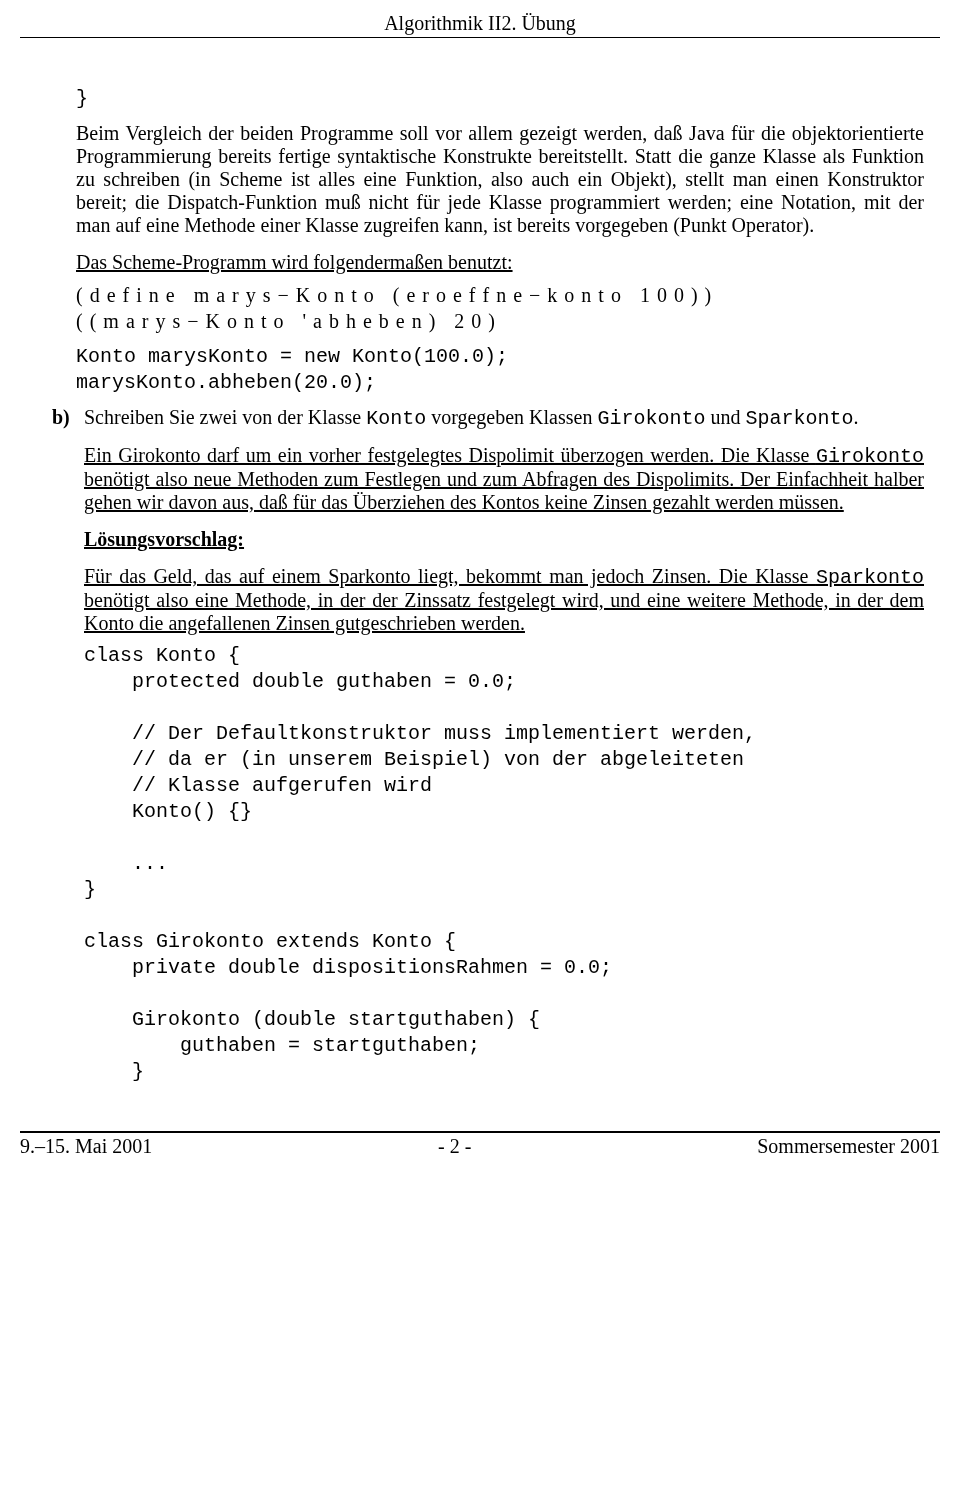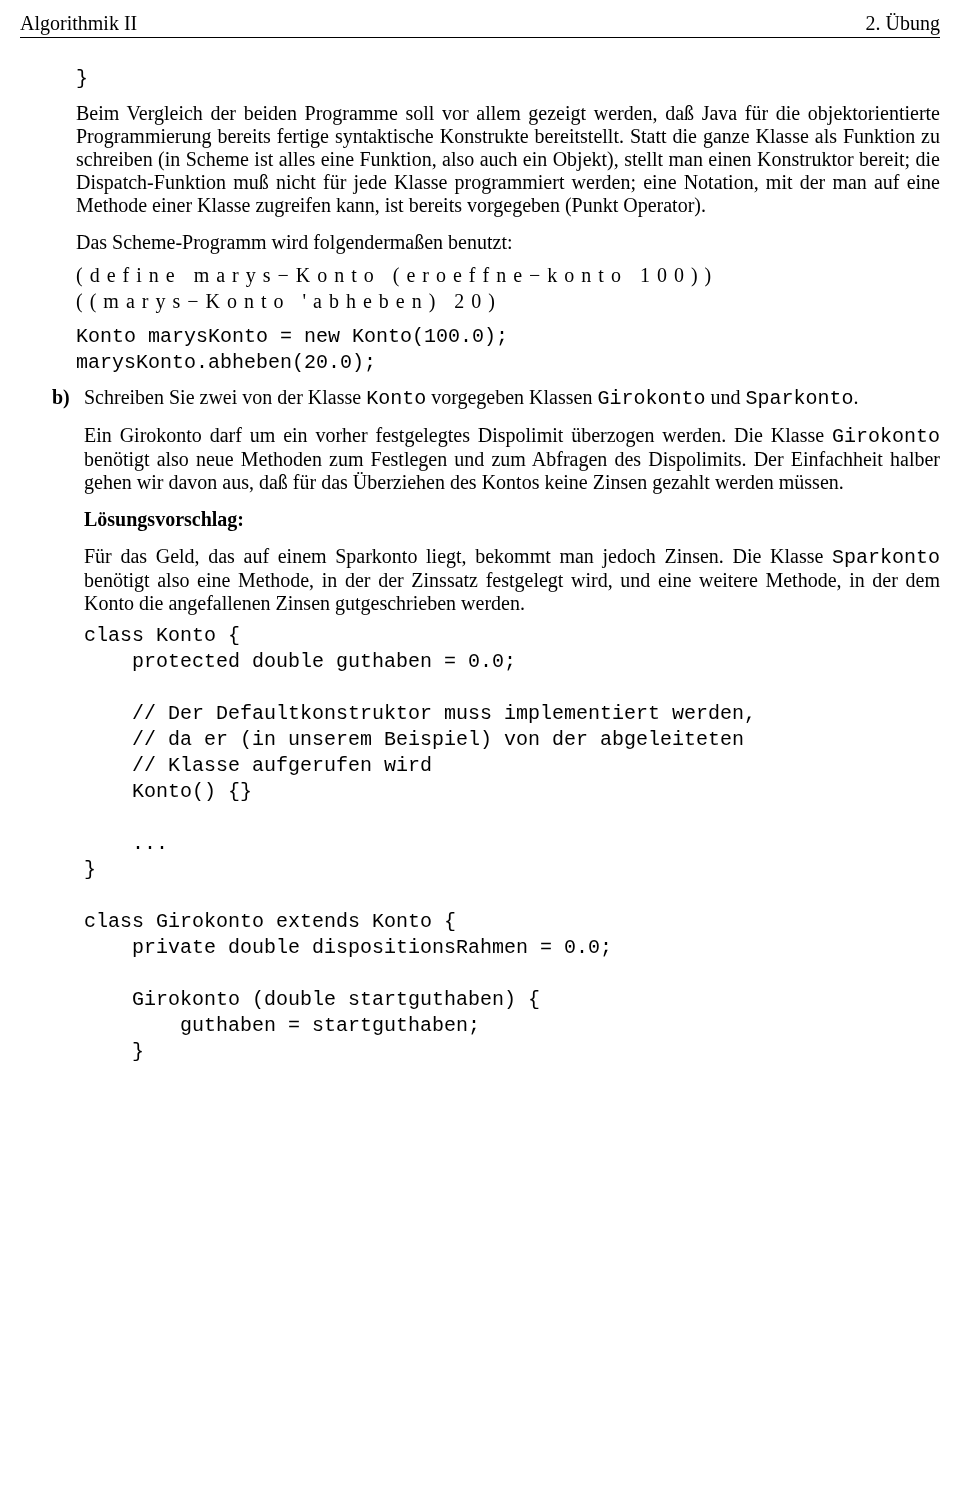--- a/index.html
+++ b/index.html
@@ -9,38 +9,38 @@
     padding: 0;
     background: #fff;
     color: #000;
     width: 960px;
   }
   .page {
     padding: 12px 20px 20px 20px;
   }
   .header-row {
     display: flex;
-    justify-content: space-between;
+    justify-content: center;
     border-bottom: 1px solid #000;
     padding-bottom: 2px;
-    margin-bottom: 28px;
+    margin-bottom: 48px;
   }
   .footer-row {
     display: flex;
     justify-content: space-between;
     border-top: 2px solid #000;
     padding-top: 2px;
     margin-top: 36px;
   }
   .content {
     padding-left: 56px;
     padding-right: 0;
   }
   p {
-    margin: 0 0 6px 0;
+    margin: 0 16px 6px 0;
     text-align: justify;
   }
   .codeblock {
     font-family: "Courier New", Courier, monospace;
     white-space: pre;
     margin: 8px 0 10px 0;
     line-height: 1.3;
   }
   .scheme {
     letter-spacing: 1px;
@@ -51,21 +51,21 @@
   }
   .list-item {
     display: flex;
     align-items: flex-start;
   }
   .list-marker {
     width: 32px;
     flex-shrink: 0;
     font-weight: bold;
   }
-  .tight { margin-top: 14px; }
+  .tight { margin-top: 14px; text-decoration: underline; }
   .bold { font-weight: bold; }
   .negmargin { margin-left: -24px; }
 </style>
 </head>
 <body>
 
 <div class="page">
 
   <div class="header-row">
     <span>Algorithmik II</span>
@@ -116,14 +116,19 @@
     private double dispositionsRahmen = 0.0;
 
     Girokonto (double startguthaben) {
         guthaben = startguthaben;
     }</div>
       </div>
     </div>
 
   </div>
 
+  <div class="footer-row">
+    <span>9.–15. Mai 2001</span>
+    <span>- 2 -</span>
+    <span>Sommersemester 2001</span>
+  </div>
 
 </div>
 
 </body></html>

